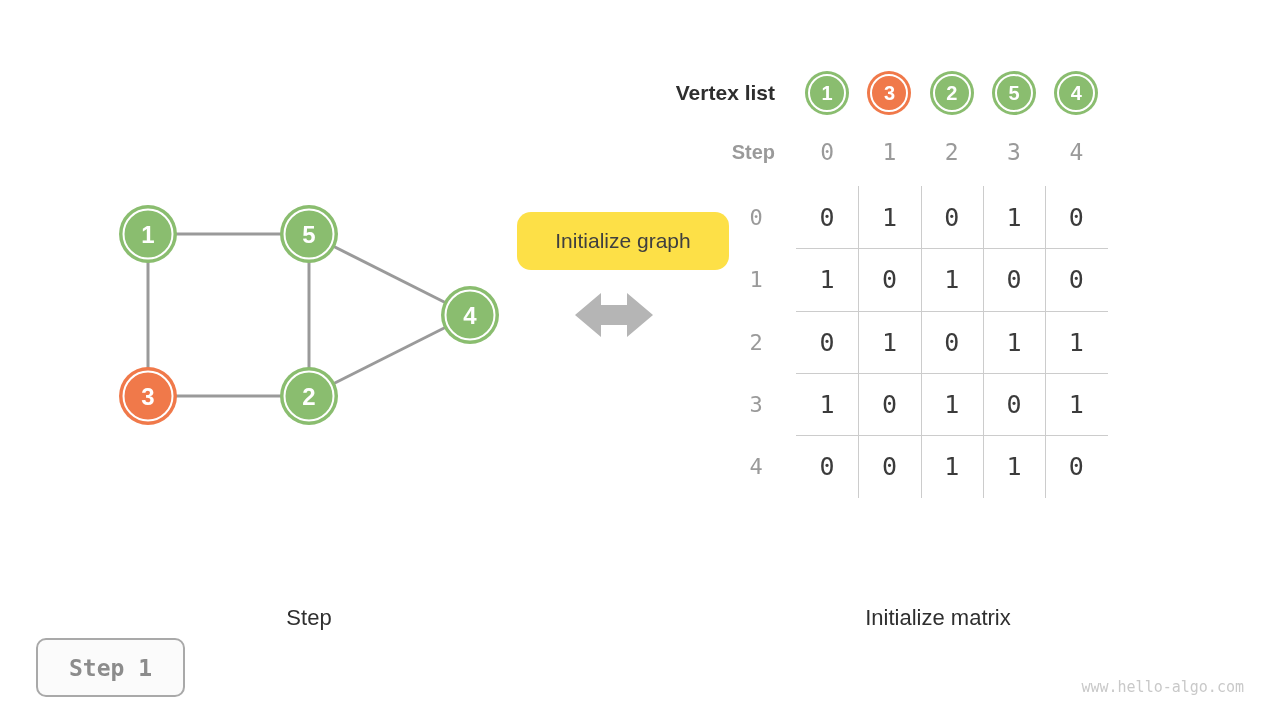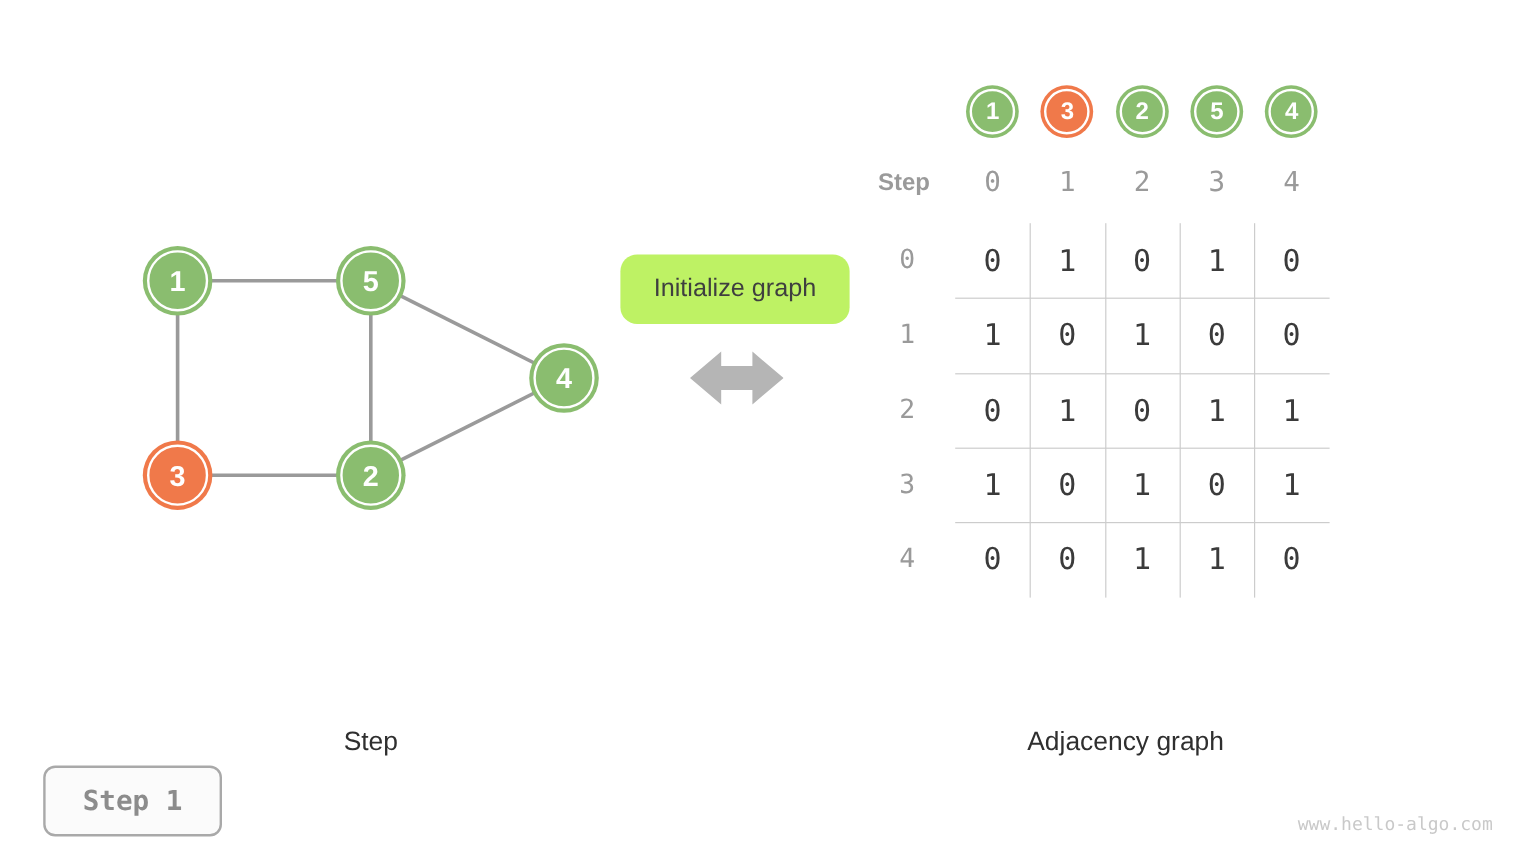--- a/index.html
+++ b/index.html
@@ -3,22 +3,22 @@
 <meta charset="utf-8">
 <style>
   html,body{margin:0;padding:0;background:#ffffff;}
   #stage{position:relative;width:1280px;height:720px;background:#ffffff;overflow:hidden;
          font-family:"Liberation Sans",sans-serif;}
 
   
   #graph-svg{position:absolute;left:0;top:0;}
 
   
-  #init-label{position:absolute;left:517px;top:212px;width:191px;height:58px;
-    background:#bef264;border-radius:14px;display:flex;align-items:center;justify-content:center;
+  #init-label{position:absolute;left:517px;top:212px;width:212px;height:58px;
+    background:#fde047;border-radius:14px;display:flex;align-items:center;justify-content:center;
     font-size:21px;color:#3f3f3f;}
   #arrow-icon{position:absolute;left:575px;top:292px;}
 
   
   .row-head{position:absolute;width:235px;text-align:right;font-weight:bold;}
   #vertex-list-label{left:540px;top:81px;font-size:21px;color:#2e2e2e;}
   #index-label{left:540px;top:141px;font-size:20px;color:#9a9a9a;}
 
   .vcircle{position:absolute;width:44px;height:44px;border-radius:50%;
     transform:translate(-50%,-50%);display:flex;align-items:center;justify-content:center;
@@ -88,20 +88,21 @@
         <text x="309" y="396" dy="0.36em" text-anchor="middle" fill="#ffffff" font-size="24" font-weight="bold" font-family="&quot;Liberation Sans&quot;,sans-serif">2</text>
       </g>
     </svg>
 
   <div id="init-label">Initialize graph</div>
 
   <svg id="arrow-icon" width="78" height="46" viewBox="0 0 78 46">
     <polygon points="0,23 26,1 26,13 52,13 52,1 78,23 52,45 52,33 26,33 26,45" fill="#b5b5b5"></polygon>
   </svg>
 
+  <div id="vertex-list-label" class="row-head">Vertex list</div>
   <div id="vertex-circles">
       <div class="vcircle" style="left: 827.15px; top: 93px; background: rgb(138, 189, 111);">1</div>
       <div class="vcircle" style="left: 889.45px; top: 93px; background: rgb(240, 121, 74);">3</div>
       <div class="vcircle" style="left: 951.75px; top: 93px; background: rgb(138, 189, 111);">2</div>
       <div class="vcircle" style="left: 1014.05px; top: 93px; background: rgb(138, 189, 111);">5</div>
       <div class="vcircle" style="left: 1076.35px; top: 93px; background: rgb(138, 189, 111);">4</div>
     </div>
 
   <div id="index-label" class="row-head">Step</div>
   <div id="index-digits">
@@ -149,18 +150,18 @@
     </div>
   <div id="row-labels">
       <span class="row-label" style="position: absolute; left: 756px; top: 217.15px;">0</span>
       <span class="row-label" style="position: absolute; left: 756px; top: 279.45px;">1</span>
       <span class="row-label" style="position: absolute; left: 756px; top: 341.75px;">2</span>
       <span class="row-label" style="position: absolute; left: 756px; top: 404.05px;">3</span>
       <span class="row-label" style="position: absolute; left: 756px; top: 466.35px;">4</span>
     </div>
 
   <div id="graph-caption" class="caption">Step</div>
-  <div id="matrix-caption" class="caption">Adjacency graph</div>
+  <div id="matrix-caption" class="caption">Initialize matrix</div>
 
   <div id="step-button">Step 1</div>
 
   <div id="footer-url">www.hello-algo.com</div>
 </div>
 
 </body></html>

